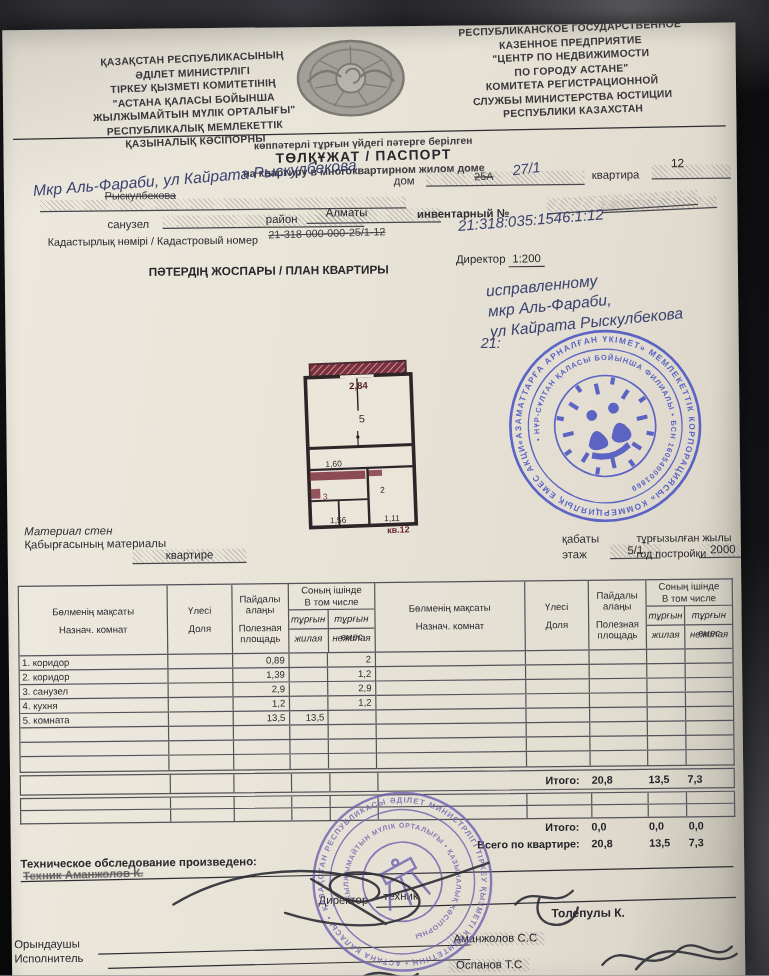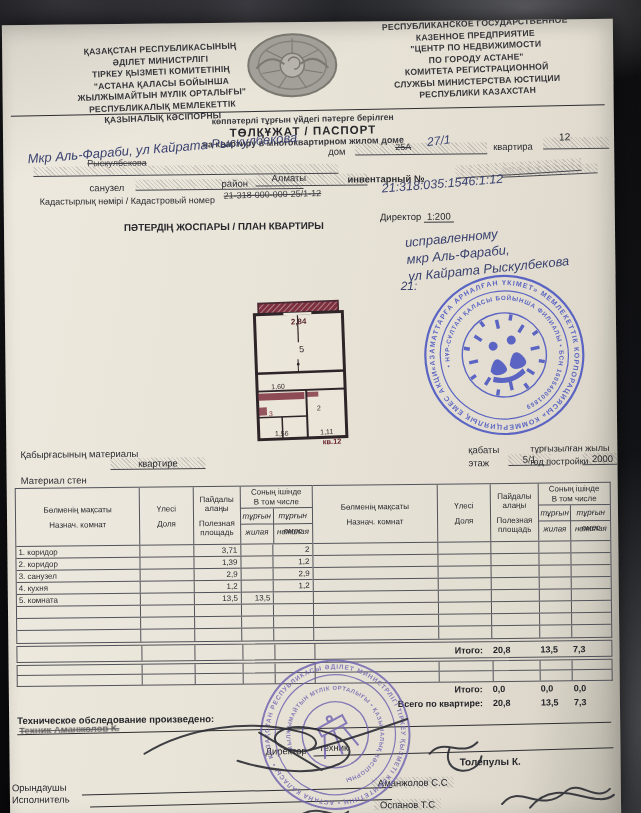--- a/index.html
+++ b/index.html
@@ -222,21 +222,21 @@
       <line x1="9" y1="118" x2="58" y2="118" stroke="#2e2529" stroke-width="1.5"></line>
       <line x1="33" y1="118" x2="33" y2="140" stroke="#2e2529" stroke-width="1.5"></line>
       <text x="32" y="137" font-size="7" fill="#33292e" text-anchor="middle">1,56</text>
       <text x="77" y="137" font-size="7" fill="#33292e" text-anchor="middle">1,11</text>
       <text x="82" y="147" font-size="7.5" font-weight="700" fill="#6b2533" text-anchor="middle">кв.12</text>
     </g>
   </svg>
 
 
   <div class="abs lbl" style="left:14px;top:424px;">Қабырғасының материалы</div>
-  <div class="abs lbl" style="left:14px;top:450px;">Материал стен</div>
+  <div class="abs lbl" style="left:14px;top:413px;font-style:italic;">Материал стен</div>
   <div class="abs fld ctr" style="left:104px;top:434px;width:95px;font-size:9.5px;">квартире</div>
   <div class="abs lbl" style="left:462px;top:424px;">қабаты</div>
   <div class="abs lbl" style="left:462px;top:437px;">этаж</div>
   <div class="abs fld ctr" style="left:502px;top:434px;width:42px;font-size:9.5px;">5/1</div>
   <div class="abs" style="left:524px;top:424px;font-size:9px;">тұрғызылған жылы</div>
   <div class="abs" style="left:524px;top:437px;font-size:9px;">год постройки</div>
   <div class="abs fld ctr" style="left:576px;top:434px;width:40px;font-size:9.5px;">2000</div>
 
   <div class="abs tbl" style="left:8px;top:463px;width:596px;">
     <div class="half">
@@ -266,21 +266,21 @@
             <div class="sub s2">
                 <span>тұрғын емес</span>
                 <span>нежилая</span>
               </div>
           </div>
         </div>
       </div>
       <div class="tr">
           <div class="td w-name">1. коридор</div>
           <div class="td w-share"></div>
-          <div class="td w-area num">3,71</div>
+          <div class="td w-area num">0,89</div>
           <div class="td s1x num" style="width:11%"></div>
           <div class="td num" style="width:13%">2</div>
         </div>
       <div class="tr">
           <div class="td w-name">2. коридор</div>
           <div class="td w-share"></div>
           <div class="td w-area num">1,39</div>
           <div class="td num" style="width:11%"></div>
           <div class="td num" style="width:13%">1,2</div>
         </div>

